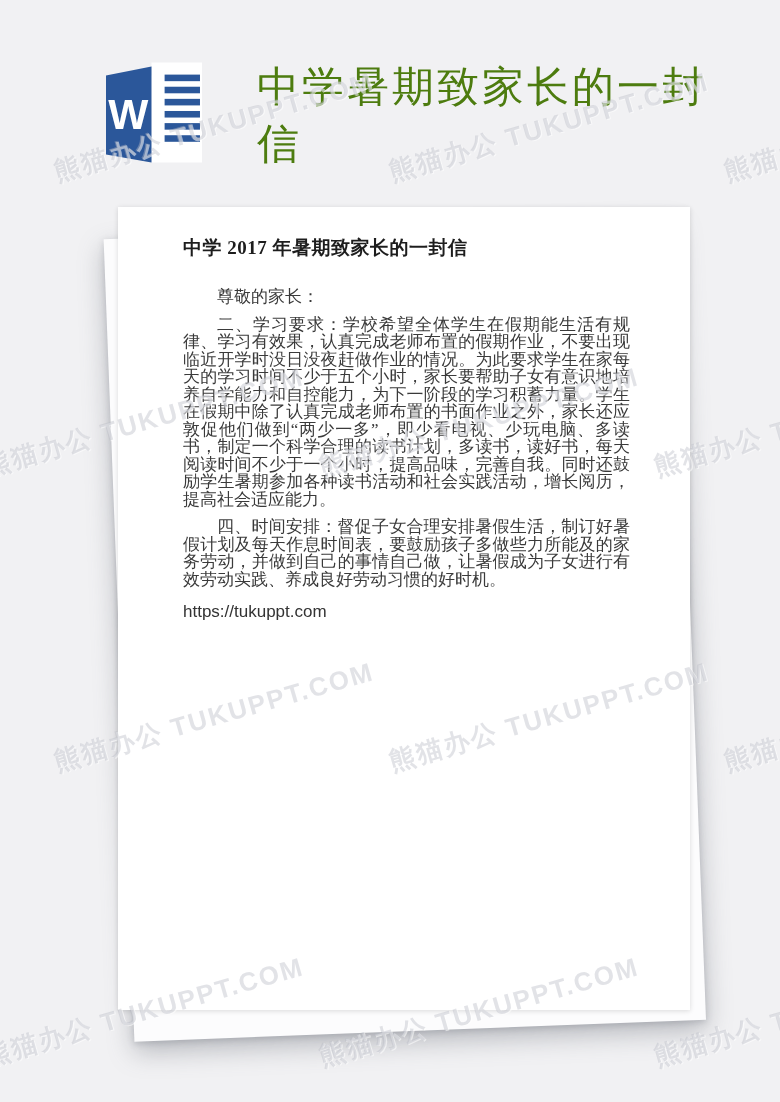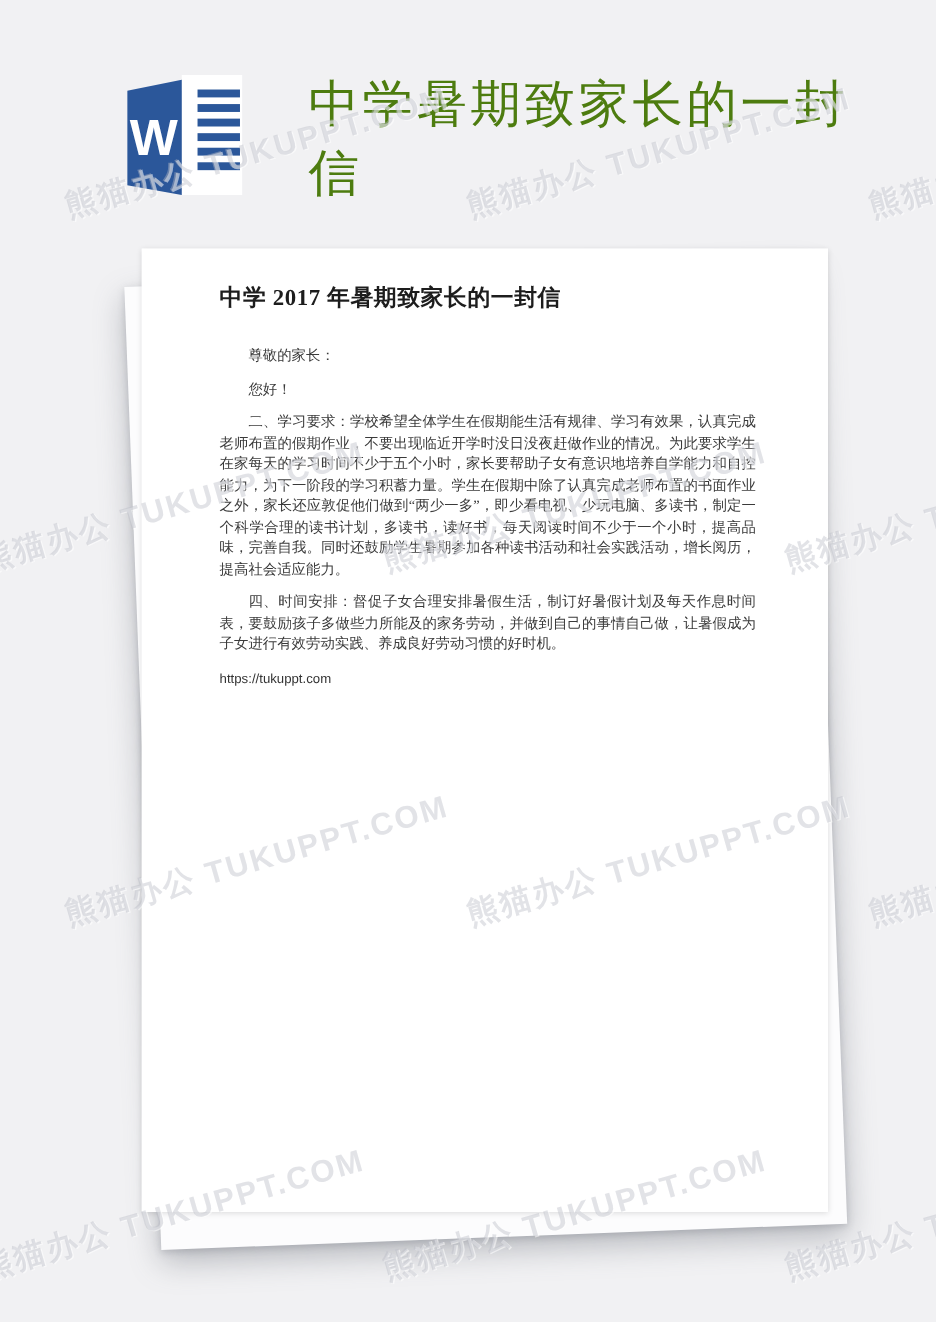--- a/index.html
+++ b/index.html
@@ -39,27 +39,27 @@
   }
 
   
   .doc-title {
     font-family:"Liberation Serif", serif;
     font-size:19px; font-weight:700; color:#1d1d1d;
     letter-spacing:.5px; margin:0 0 27px 0;
   }
   .doc-p {
     font-family:"Liberation Serif", serif;
-    font-size:12px; line-height:17.5px; color:#3a3a3a;
+    font-size:17px; line-height:17.5px; color:#3a3a3a;
     text-align:justify; text-indent:2em;
     margin:0 0 10px 0;
   }
   .doc-footer {
     font-family:"Liberation Sans", sans-serif;
-    font-size:11px; color:#333333;
+    font-size:17px; color:#333333;
     margin:14px 0 0 0;
   }
 
   
   .watermark-layer {
     position:absolute; inset:0; z-index:5;
     pointer-events:none; overflow:hidden;
   }
   .wm {
     position:absolute; white-space:nowrap;
@@ -90,21 +90,20 @@
     </svg>
     <h1 class="page-title">中学暑期致家长的一封信</h1>
   </header>
 
   <div class="sheet sheet-back"></div>
 
   <main class="sheet sheet-main">
     <h2 class="doc-title">中学 2017 年暑期致家长的一封信</h2>
     <div class="doc-body">
         <p class="doc-p">尊敬的家长：</p>
-        <p class="doc-p">您好！</p>
         <p class="doc-p">二、学习要求：学校希望全体学生在假期能生活有规律、学习有效果，认真完成老师布置的假期作业，不要出现临近开学时没日没夜赶做作业的情况。为此要求学生在家每天的学习时间不少于五个小时，家长要帮助子女有意识地培养自学能力和自控能力，为下一阶段的学习积蓄力量。学生在假期中除了认真完成老师布置的书面作业之外，家长还应敦促他们做到“两少一多”，即少看电视、少玩电脑、多读书，制定一个科学合理的读书计划，多读书，读好书，每天阅读时间不少于一个小时，提高品味，完善自我。同时还鼓励学生暑期参加各种读书活动和社会实践活动，增长阅历，提高社会适应能力。</p>
         <p class="doc-p">四、时间安排：督促子女合理安排暑假生活，制订好暑假计划及每天作息时间表，要鼓励孩子多做些力所能及的家务劳动，并做到自己的事情自己做，让暑假成为子女进行有效劳动实践、养成良好劳动习惯的好时机。</p>
       </div>
     <p class="doc-footer">https://tukuppt.com</p>
   </main>
 
   <div class="watermark-layer">
       <span class="wm" style="left: 55px; top: 155px;">熊猫办公 TUKUPPT.COM</span>
       <span class="wm" style="left: 390px; top: 155px;">熊猫办公 TUKUPPT.COM</span>
       <span class="wm" style="left: 725px; top: 155px;">熊猫办公 TUKUPPT.COM</span>

